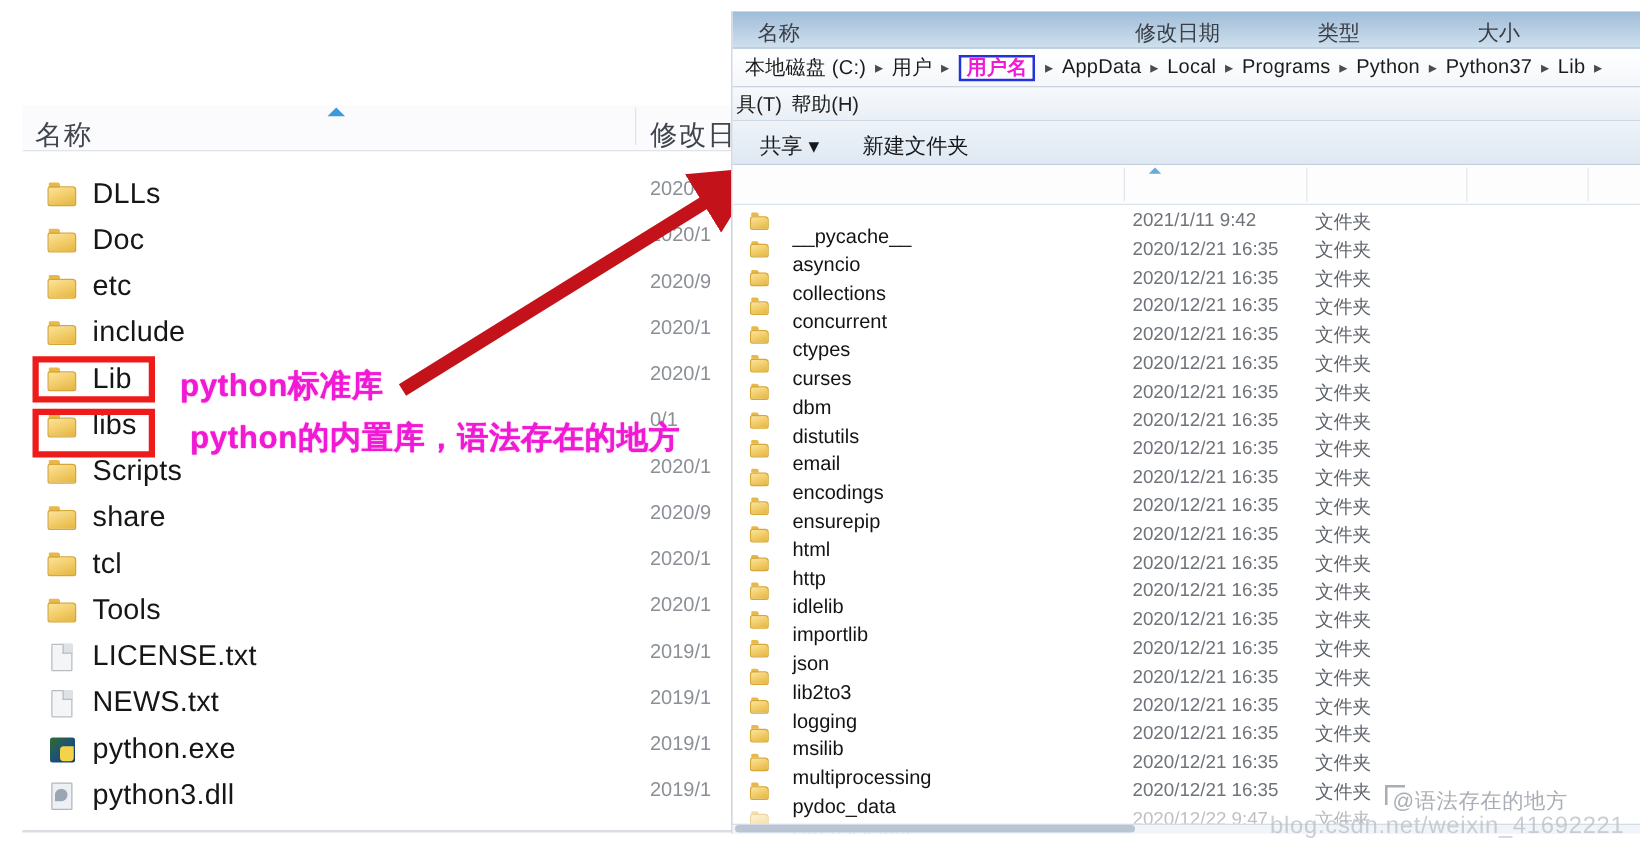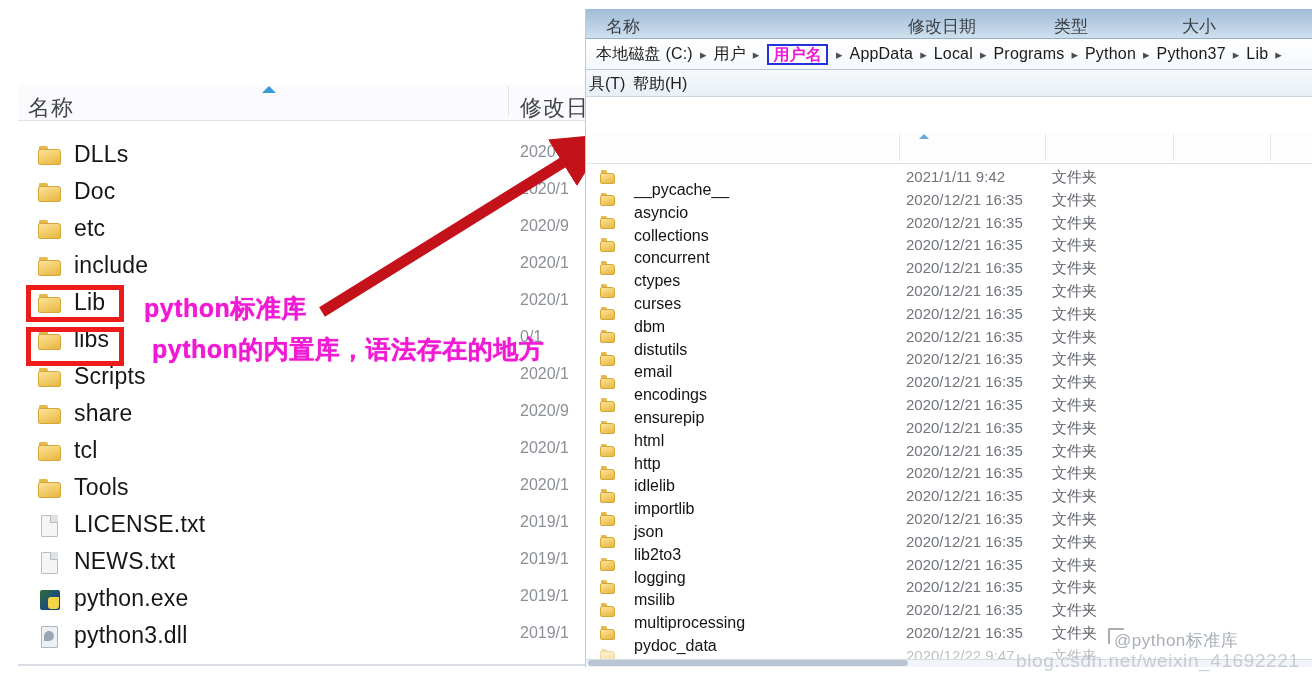--- a/index.html
+++ b/index.html
@@ -350,20 +350,24 @@
         <span class="crumb">Lib</span>
         <span class="crumb-sep">▸</span>
       </div>
   </div>
 
   <div id="rw-menubar">
     <div class="menuitem" style="left:3px;">具(T)</div>
     <div class="menuitem" style="left:47px;">帮助(H)</div>
   </div>
 
+  <div id="rw-toolbar">
+    <div class="toolitem" style="left:22px;">共享 ▾</div>
+    <div class="toolitem" style="left:104px;">新建文件夹</div>
+  </div>
 
   <div id="rw-colhdr"></div>
   <div id="rw-sort-arrow"></div>
   <div class="coldiv" style="left:313px;"></div>
   <div class="coldiv" style="left:459px;"></div>
   <div class="coldiv" style="left:587px;"></div>
   <div class="coldiv" style="left:684px;"></div>
 
   <div class="colh" style="left:20px;">名称</div>
   <div class="colh" style="left:322px;">修改日期</div>
@@ -503,14 +507,14 @@
         <span class="rdate">2020/12/22 9:47</span>
         <span class="rtype">文件夹</span>
       </div>
     </div>
 
   <div id="rw-hscroll"></div>
   <div id="rw-hscroll-thumb"></div>
 </div>
 
 <div id="wm-bracket"></div>
-<div id="wm-brand">@python标准库</div>
+<div id="wm-brand">@语法存在的地方</div>
 <div id="wm-url">blog.csdn.net/weixin_41692221</div>
 
 </body></html>

